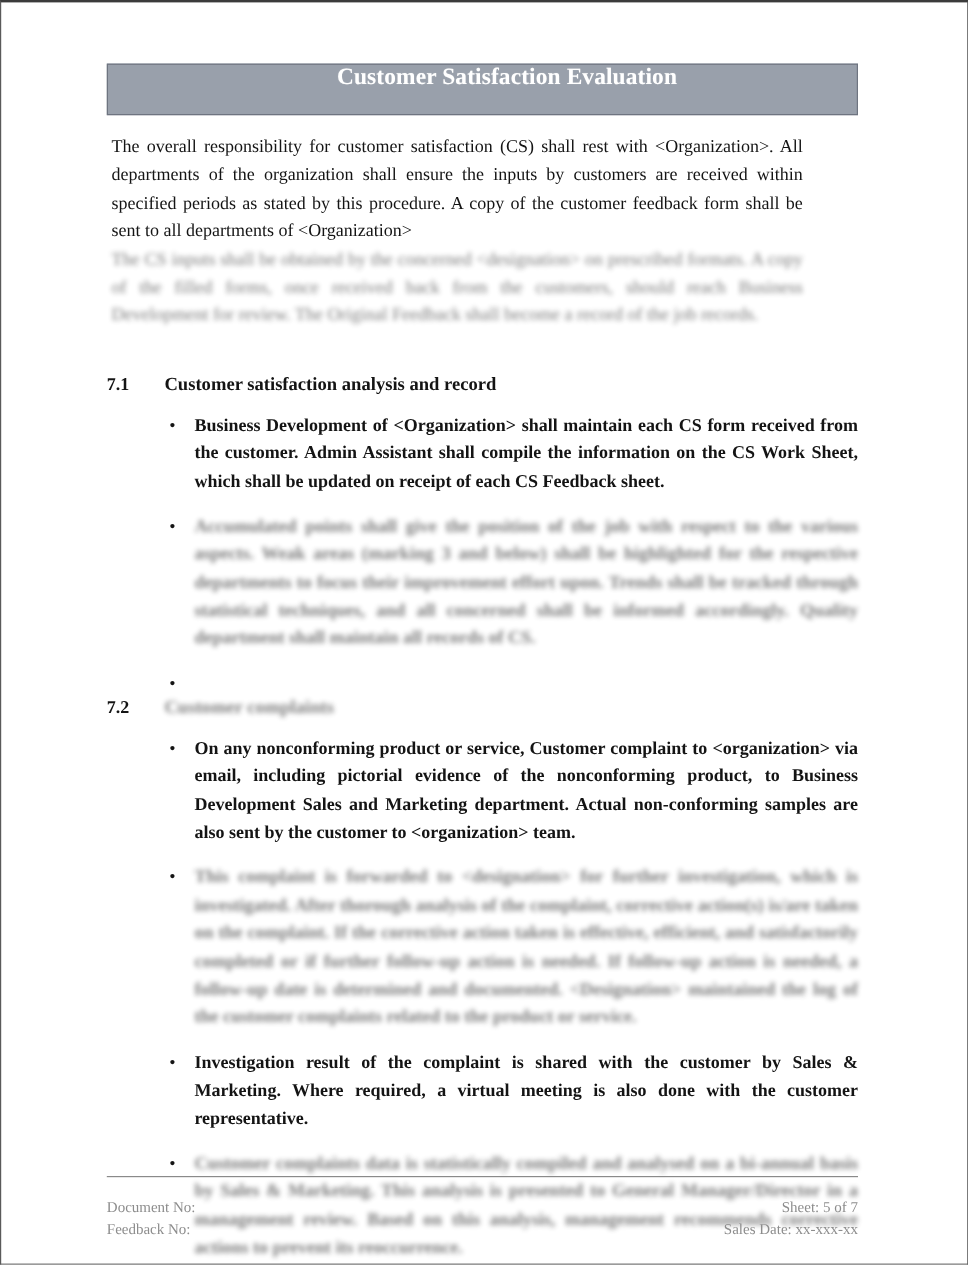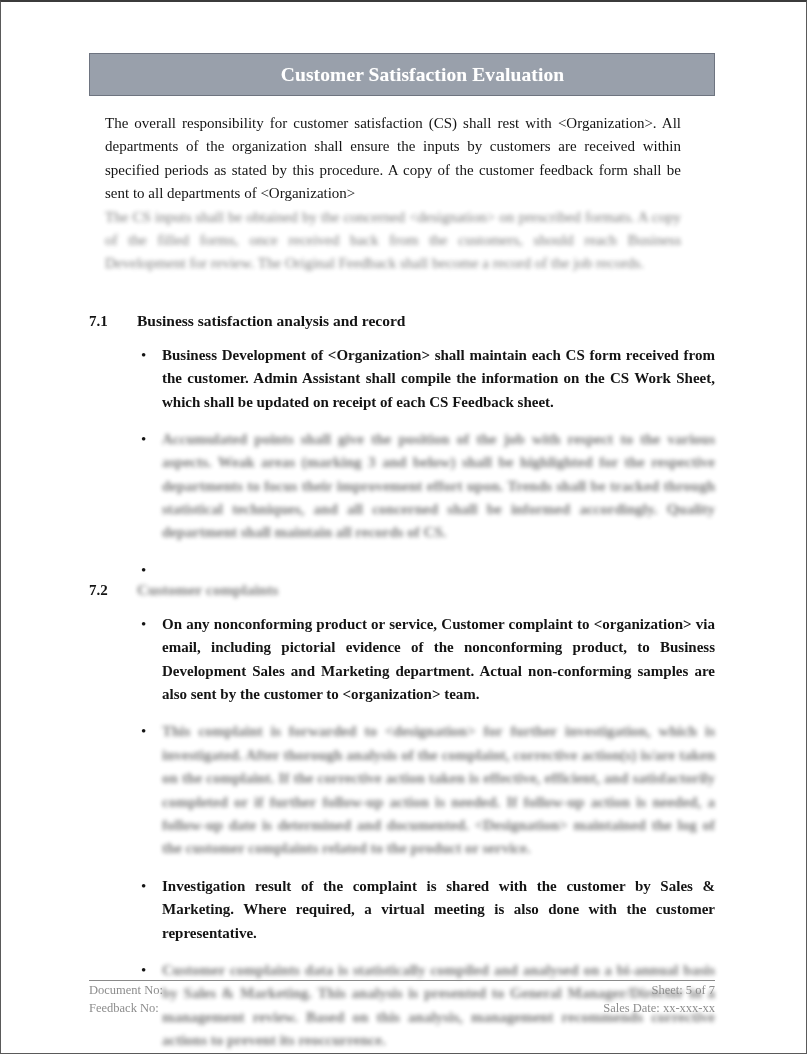--- a/index.html
+++ b/index.html
@@ -30,41 +30,40 @@
     top: 51px;
     width: 626px;
   }
 
   
   .title-banner {
     background: #99a0ab;
     border: 1px solid #6e7480;
     height: 43px;
     display: flex;
-    align-items: center;
     justify-content: center;
     box-sizing: border-box;
     padding-left: 41px;
   }
 
   .title-banner .title-text {
     font-size: 19.5px;
     font-weight: bold;
     color: #ffffff;
     letter-spacing: 0.1px;
     text-shadow: 0 0 1px rgba(255,255,255,0.35);
   }
 
   
   .body-wrap {
     padding-top: 16px;
   }
 
   p.para {
-    margin: 0 0 0 16px;
+    margin: 0 0 0 4px;
     text-align: justify;
     font-size: 15px;
     line-height: 1.56;
     hyphens: none;
   }
 
   .para-intro {
     margin-left: 50px;
     width: 576px;
   }
@@ -144,21 +143,21 @@
     opacity: 0.6;
   }
 
   
   .footer {
     position: absolute;
     left: 88px;
     top: 978px;
     width: 626px;
     border-top: 1px solid #8a8a8a;
-    padding-top: 0;
+    padding-top: 16px;
     color: #8d8d8d;
     font-size: 12.5px;
     line-height: 1.45;
   }
 
   .footer-row {
     display: flex;
     justify-content: space-between;
   }
 
@@ -181,21 +180,21 @@
     </div>
 
     <div class="body-wrap">
 
       <p class="para para-intro">The overall responsibility for customer satisfaction (CS) shall rest with &lt;Organization&gt;.  All departments of the organization shall ensure the inputs by customers are received within specified periods as stated by this procedure. A copy of the customer feedback form shall be sent to all departments of &lt;Organization&gt;</p>
 
       <p class="para para-blurred-top blurred">The CS inputs shall be obtained by the concerned &lt;designation&gt; on prescribed formats. A copy of the filled forms, once received back from the customers, should reach Business Development for review. The Original Feedback shall become a record of the job records.</p>
 
       <div class="section">
         <span class="section-num">7.1</span>
-        <span class="section-title">Business satisfaction analysis and record</span>
+        <span class="section-title">Customer satisfaction analysis and record</span>
       </div>
 
       <ul class="bullets">
         <li class="bullet">
           <span class="marker">•</span>
           <span class="btext">Business Development of &lt;Organization&gt; shall maintain each CS form received from the customer. Admin Assistant shall compile the information on the CS Work Sheet, which shall be updated on receipt of each CS Feedback sheet.</span>
         </li>
         <li class="bullet">
           <span class="marker">•</span>
           <span class="btext blurred">Accumulated points shall give the position of the job with respect to the various aspects. Weak areas (marking 3 and below) shall be highlighted for the respective departments to focus their improvement effort upon. Trends shall be tracked through statistical techniques, and all concerned shall be informed accordingly. Quality department shall maintain all records of CS.</span>

